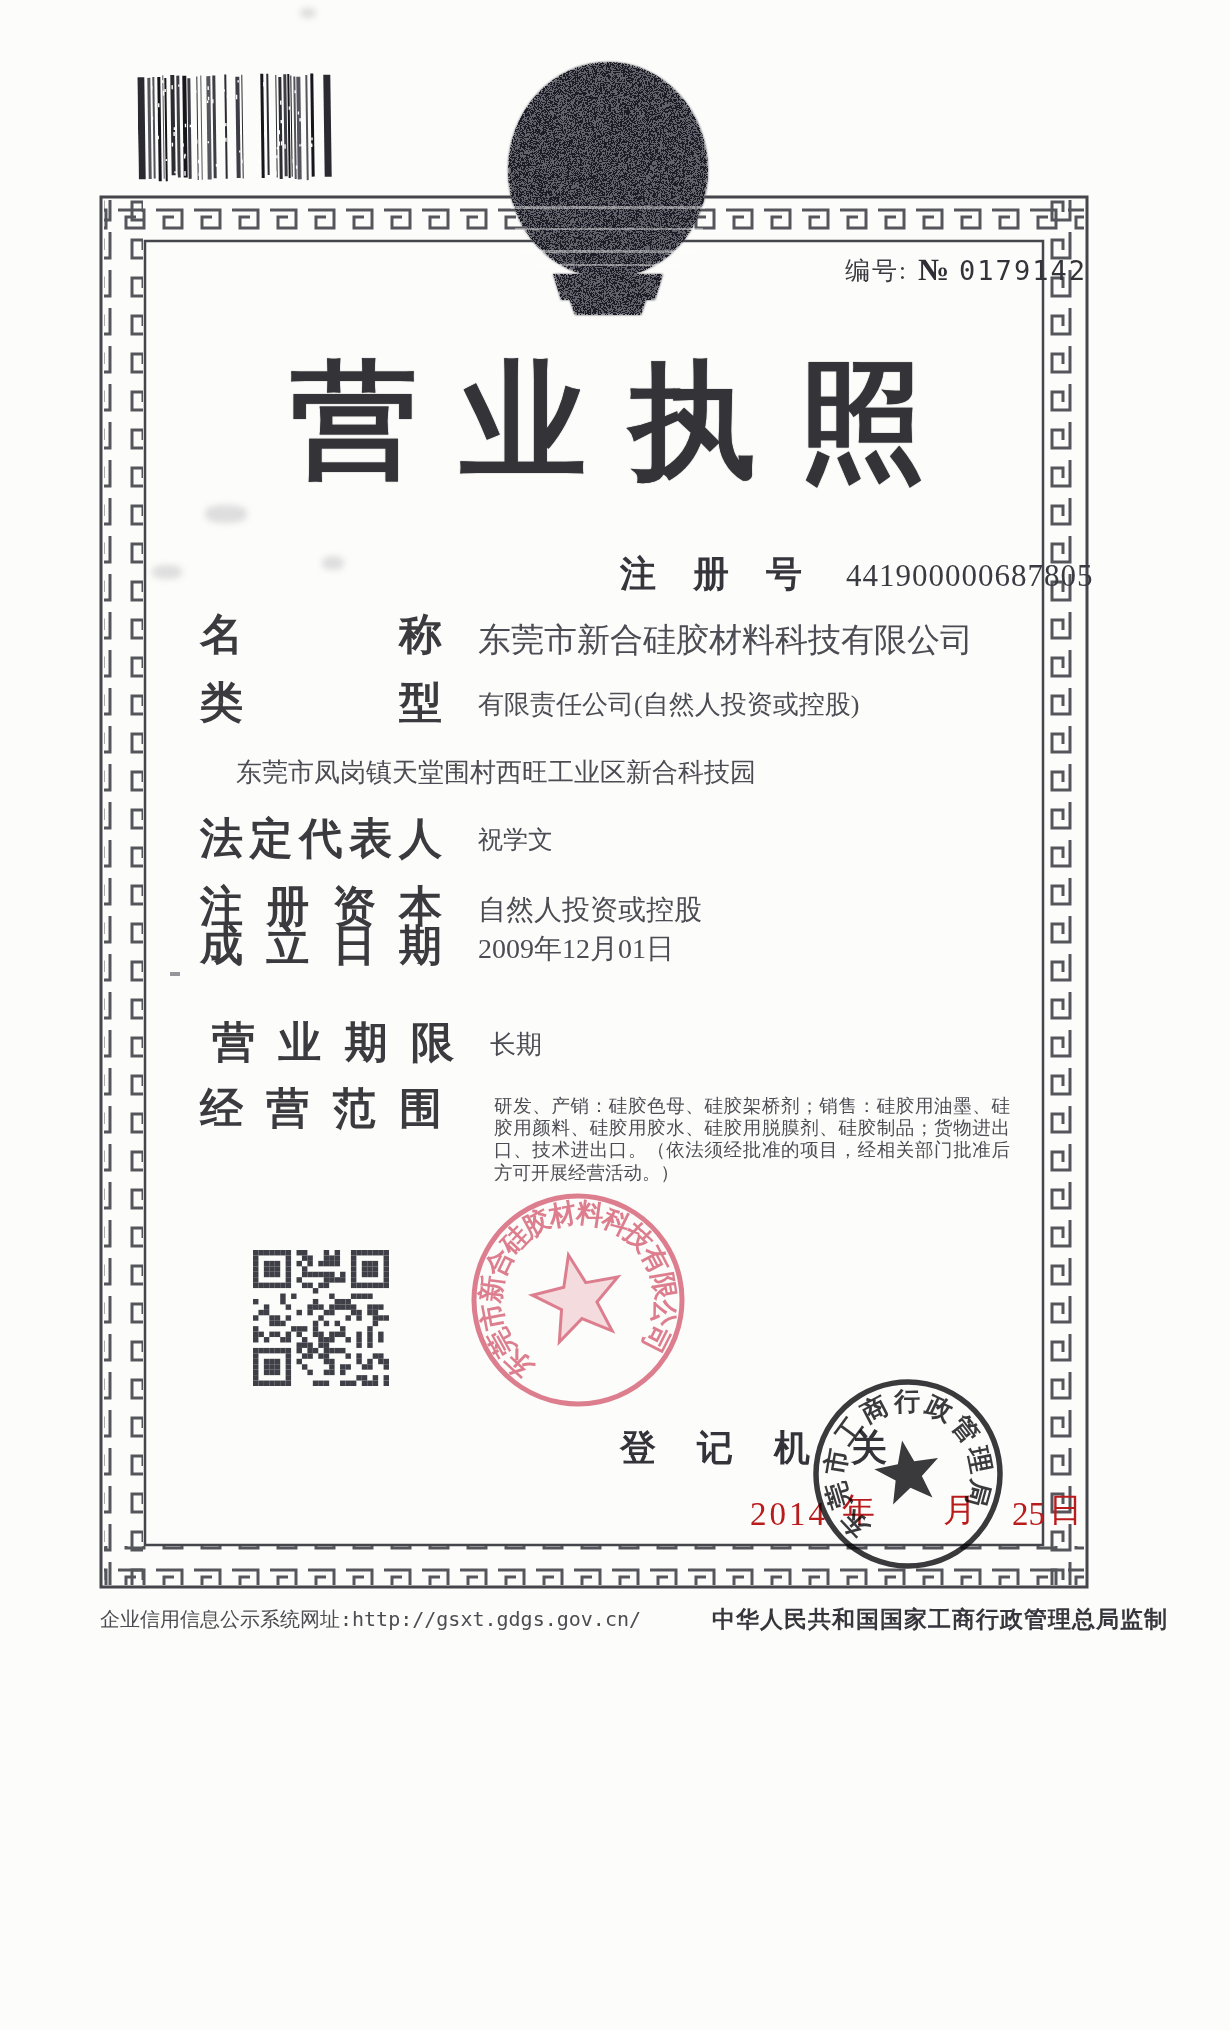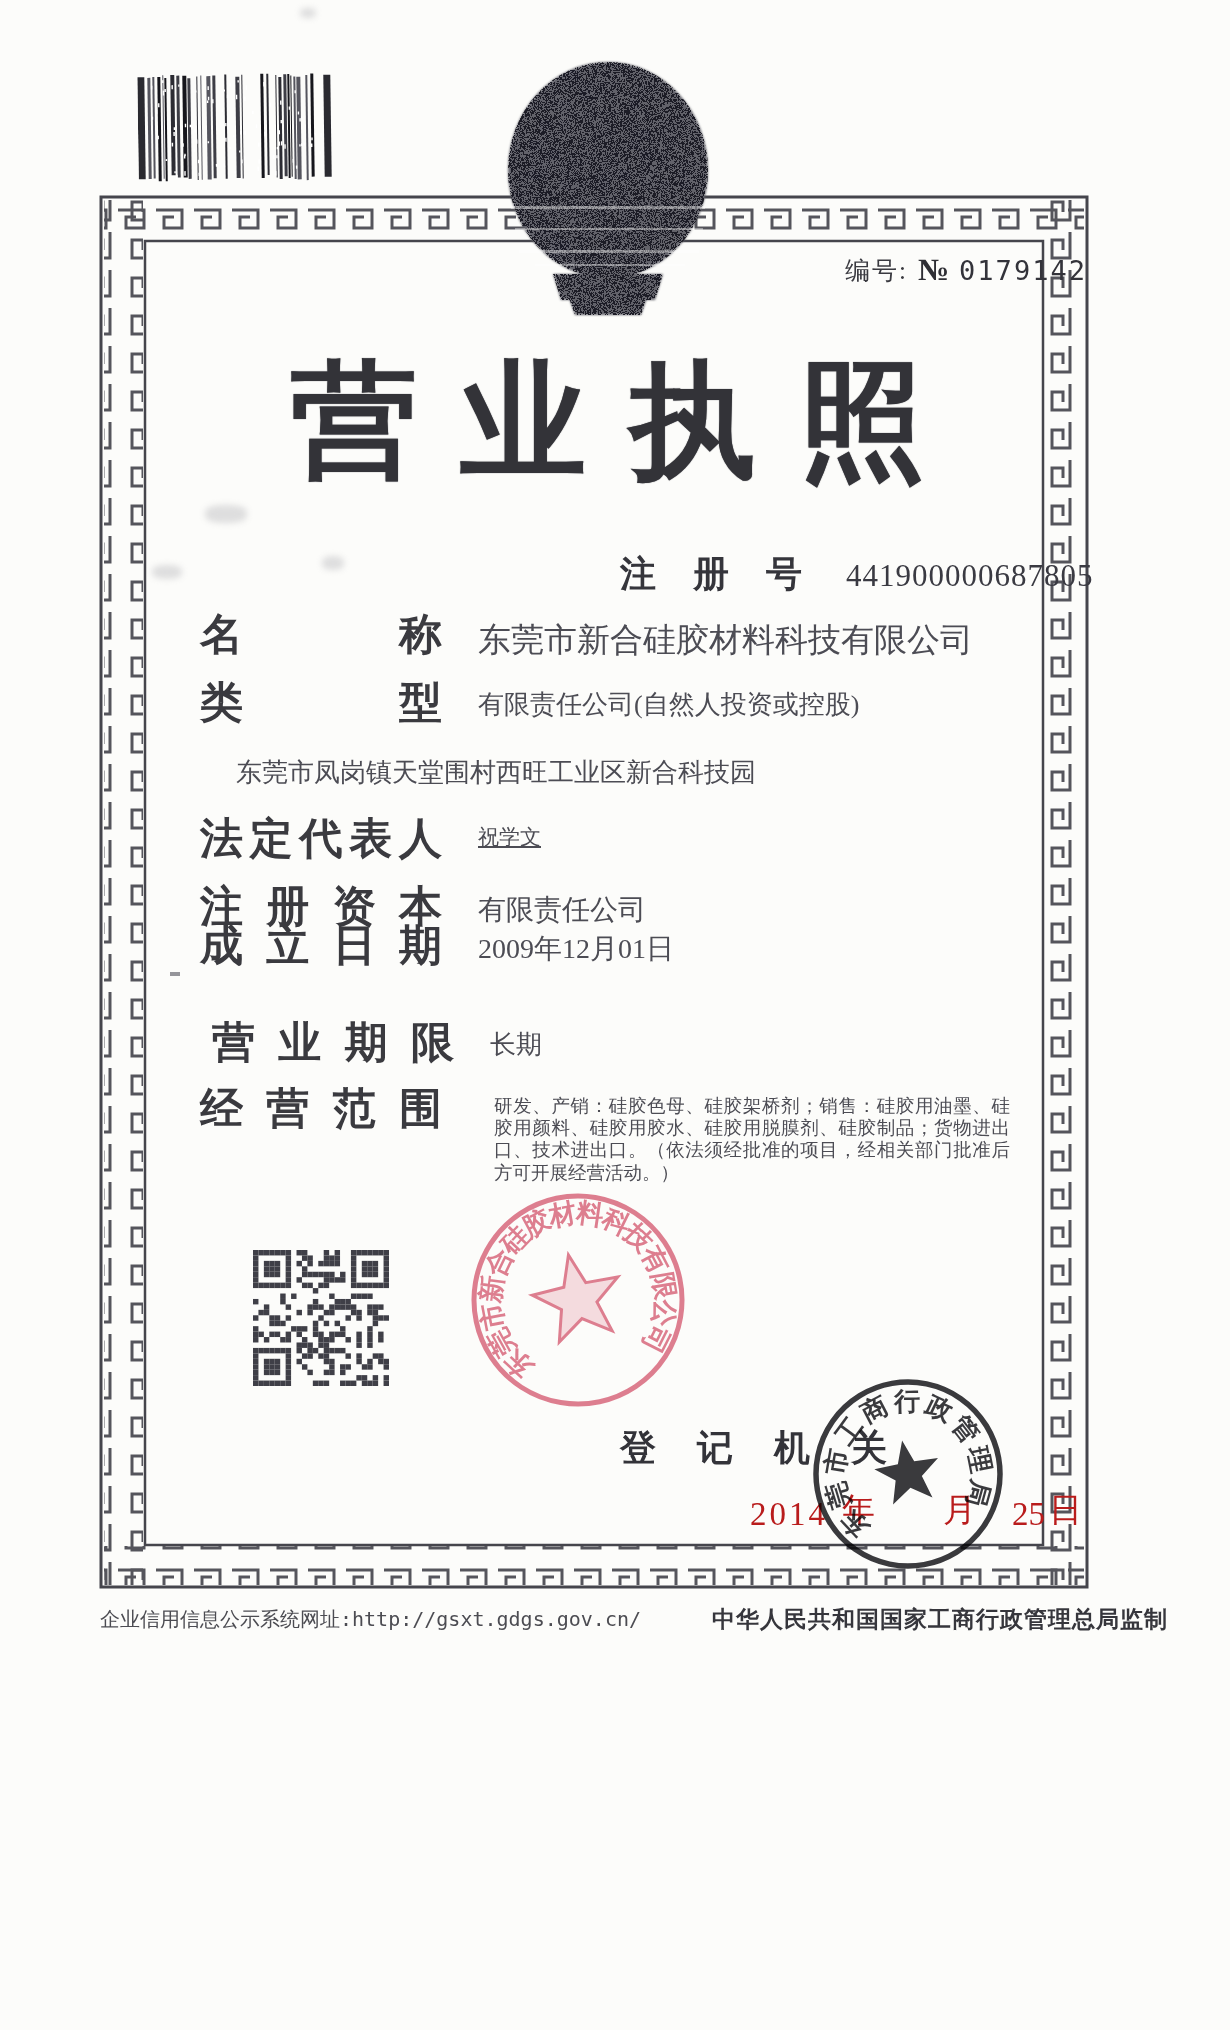--- a/index.html
+++ b/index.html
@@ -31,21 +31,21 @@
   .row{left:200px; width:810px; display:flex; align-items:flex-start;}
   .row .flabel{
     width:242px; flex:0 0 242px;
     font-size:43px; font-weight:700; color:#3a3a3f;
     text-align:justify; text-align-last:justify; line-height:1.05;
   }
   .row .fvalue{margin-left:36px; color:#4c4c54; line-height:1.2; padding-top:9px;}
   .v34{font-size:33px;}
   .v27{font-size:26px;}
   .v26{font-size:26px;}
-  .v32{font-size:21px;text-decoration:underline;}
+  .v32{font-size:25px;}
   .v28{font-size:28px;}
   .v26b{font-size:26px;}
   .scope{font-size:18.5px; width:534px; line-height:1.52; color:#45454d; padding-top:6px; text-align:justify;}
   
   .registry{left:620px; top:1424px; font-size:36px; font-weight:600; letter-spacing:16px; color:#333339;}
   .dateline{left:750px; top:1488px; font-size:33px; color:#b91c1c; display:flex; align-items:flex-end;}
   .dateline .y{letter-spacing:3px;}
   .dateline .u1{margin-left:14px;}
   .dateline .u2{margin-left:68px;}
   .dateline .d{margin-left:36px;}
@@ -262,21 +262,21 @@
   </div>
   <div class="abs row" style="top:748px;">
     <div class="fvalue v26">东莞市凤岗镇天堂围村西旺工业区新合科技园</div>
   </div>
   <div class="abs row" style="top:816px;">
     <div class="flabel">法定代表人</div>
     <div class="fvalue v32">祝学文</div>
   </div>
   <div class="abs row" style="top:884px;">
     <div class="flabel">注册资本</div>
-    <div class="fvalue v28">有限责任公司</div>
+    <div class="fvalue v28">自然人投资或控股</div>
   </div>
   <div class="abs row" style="top:923px;">
     <div class="flabel">成立日期</div>
     <div class="fvalue v28">2009年12月01日</div>
   </div>
   <div class="abs row" style="top:1020px;margin-left:12px;">
     <div class="flabel">营业期限</div>
     <div class="fvalue v26b">长期</div>
   </div>
   <div class="abs row" style="top:1086px;gap:16px;">

